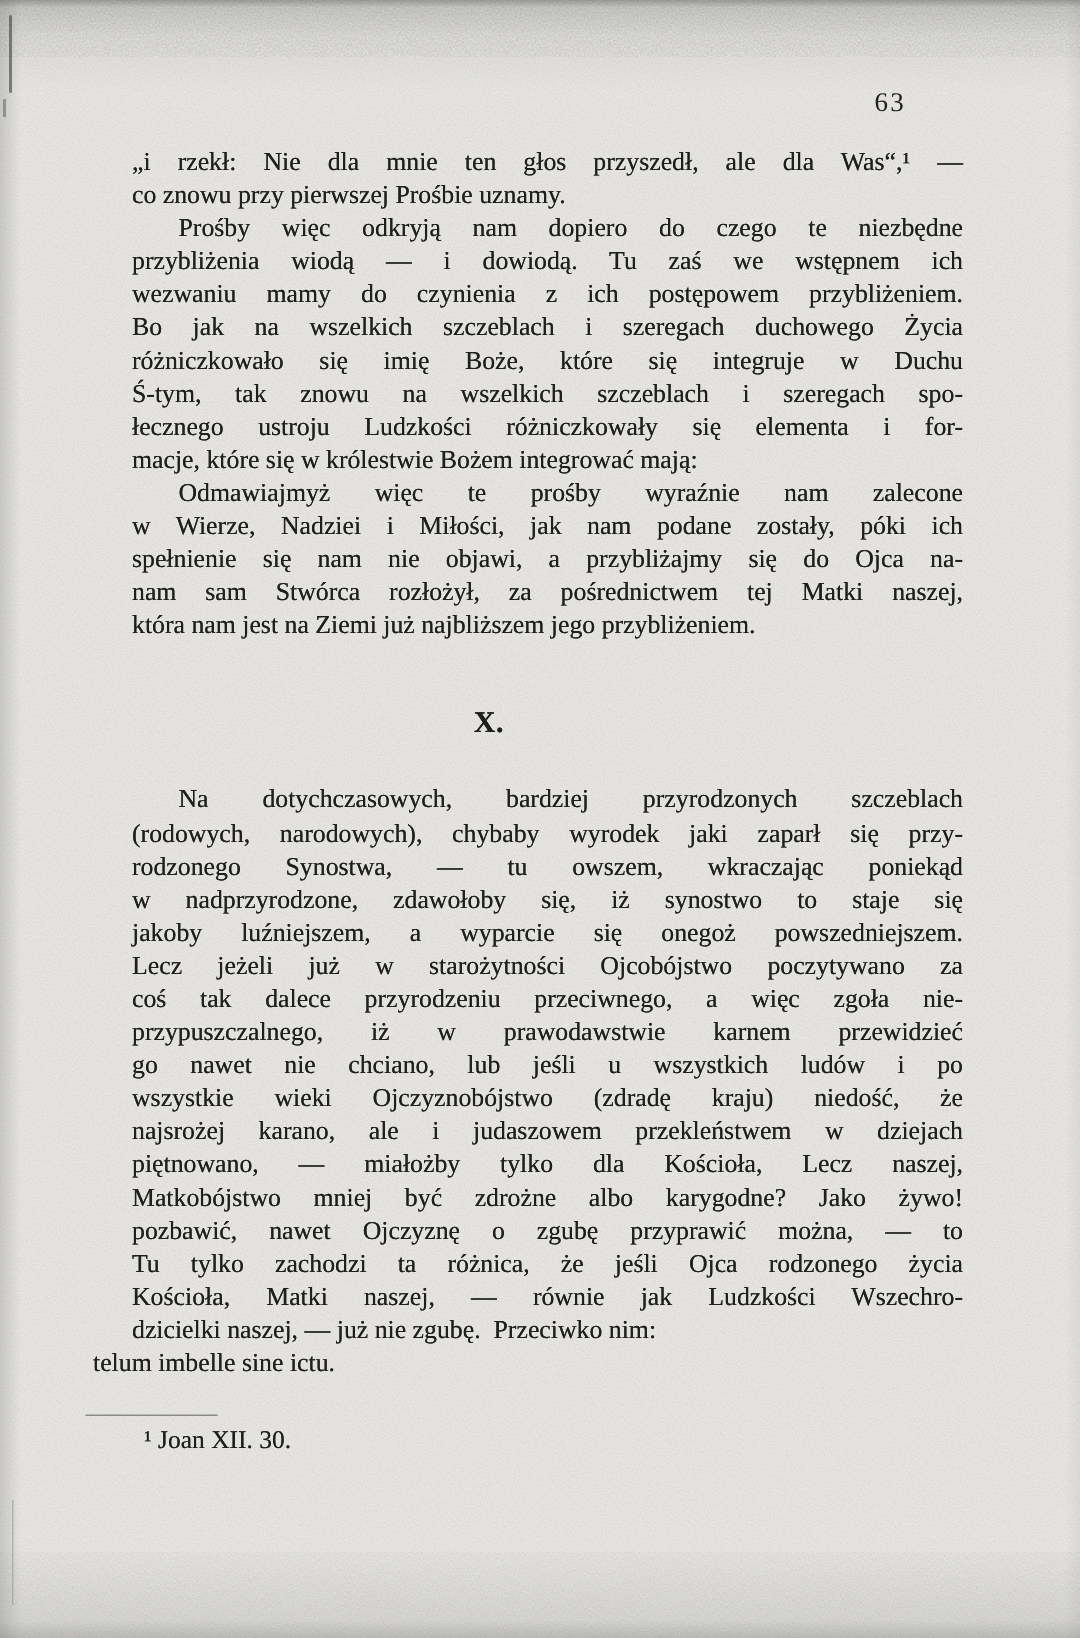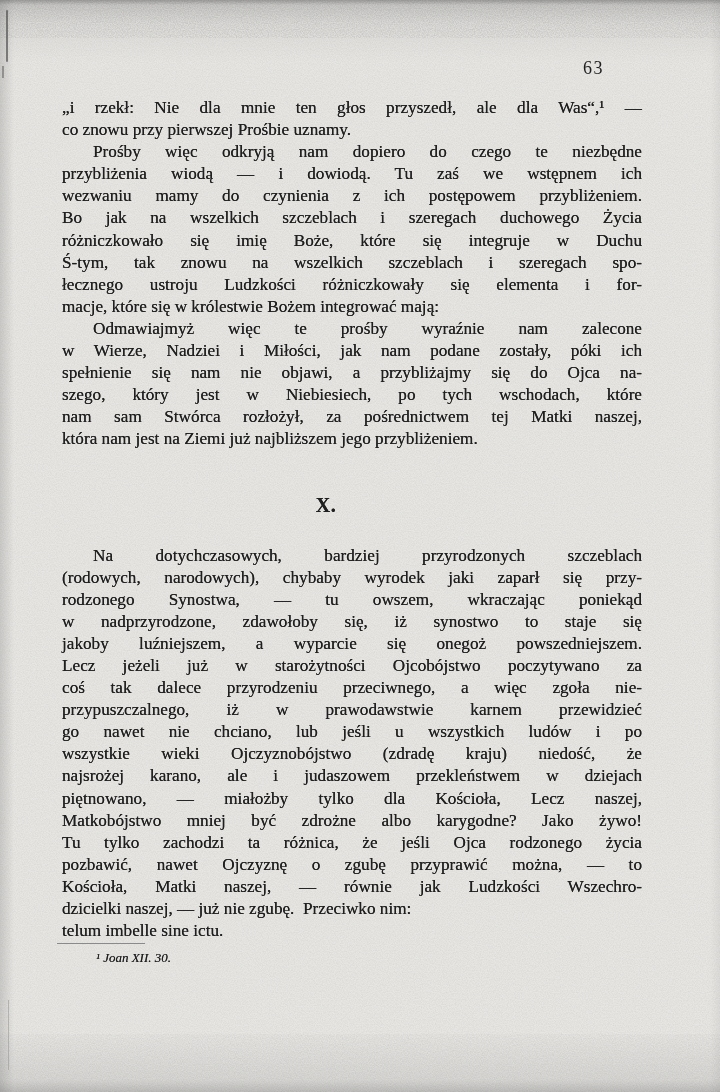--- a/index.html
+++ b/index.html
@@ -24,34 +24,34 @@
   .artifact-tick-2{position:absolute;left:2px;top:66px;width:2px;height:12px;background:#555;opacity:.5;}
   .artifact-tick-3{position:absolute;left:8px;top:1000px;width:1px;height:70px;background:#9a9a9a;opacity:.6;}
 
   .page-number{position:absolute;left:563px;top:58px;font-size:18px;letter-spacing:1.5px;margin-left:20px;}
 
   .text-block{
     position:absolute;left:62px;top:97px;width:580px;
     font-size:17.2px;line-height:22.1px;
     text-shadow:0 0 .4px rgba(25,25,25,.9);
   }
-  .line{text-align:justify;text-align-last:justify;}
+  .line{text-align:justify;text-align-last:justify;margin-left:26px;}
   .line.last{text-align-last:left;}
   .line.indent{text-indent:31px;}
 
   .section-heading{
     text-align:center;padding-right:52px;
     font-weight:bold;font-size:20px;line-height:26px;
     letter-spacing:.5px;
     margin-top:41px;margin-bottom:27px;
   }
   .latin-quote{padding-right:78px;}
 
   .footnote-rule{position:absolute;left:57px;top:943px;width:88px;height:1px;background:#8a8a8a;}
-  .footnote{position:absolute;left:96px;top:950px;font-size:13px;text-shadow:0 0 .3px rgba(25,25,25,.8);font-style:italic;}
+  .footnote{position:absolute;left:96px;top:950px;font-size:17px;text-shadow:0 0 .3px rgba(25,25,25,.8);}
 </style>
 </head>
 <body>
 
 <div class="page">
 
   <svg class="noise-svg" width="720" height="1092" xmlns="http://www.w3.org/2000/svg">
     <filter id="grain">
       <feTurbulence type="fractalNoise" baseFrequency="0.85" numOctaves="2" seed="7" stitchTiles="stitch"></feTurbulence>
       <feColorMatrix type="matrix" values="0 0 0 0 0.33  0 0 0 0 0.33  0 0 0 0 0.33  0.9 0 0 0 -0.28"></feColorMatrix>
@@ -81,43 +81,42 @@
           <div class="line">Bo jak na wszelkich szczeblach i szeregach duchowego Życia</div>
           <div class="line">różniczkowało się imię Boże, które się integruje w Duchu</div>
           <div class="line">Ś-tym, tak znowu na wszelkich szczeblach i szeregach spo-</div>
           <div class="line">łecznego ustroju Ludzkości różniczkowały się elementa i for-</div>
           <div class="line last">macje, które się w królestwie Bożem integrować mają:</div>
         </div>
         <div class="para">
           <div class="line indent">Odmawiajmyż więc te prośby wyraźnie nam zalecone</div>
           <div class="line">w Wierze, Nadziei i Miłości, jak nam podane zostały, póki ich</div>
           <div class="line">spełnienie się nam nie objawi, a przybliżajmy się do Ojca na-</div>
-          <div class="line">szego, który jest w Niebiesiech, po tych wschodach, które</div>
           <div class="line">nam sam Stwórca rozłożył, za pośrednictwem tej Matki naszej,</div>
           <div class="line last">która nam jest na Ziemi już najbliższem jego przybliżeniem.</div>
         </div>
       </div>
     <div class="section-heading">X.</div>
     <div>
         <div class="para">
           <div class="line indent">Na dotychczasowych, bardziej przyrodzonych szczeblach</div>
           <div class="line">(rodowych, narodowych), chybaby wyrodek jaki zaparł się przy-</div>
           <div class="line">rodzonego Synostwa, — tu owszem, wkraczając poniekąd</div>
           <div class="line">w nadprzyrodzone, zdawołoby się, iż synostwo to staje się</div>
           <div class="line">jakoby luźniejszem, a wyparcie się onegoż powszedniejszem.</div>
           <div class="line">Lecz jeżeli już w starożytności Ojcobójstwo poczytywano za</div>
           <div class="line">coś tak dalece przyrodzeniu przeciwnego, a więc zgoła nie-</div>
           <div class="line">przypuszczalnego, iż w prawodawstwie karnem przewidzieć</div>
           <div class="line">go nawet nie chciano, lub jeśli u wszystkich ludów i po</div>
           <div class="line">wszystkie wieki Ojczyznobójstwo (zdradę kraju) niedość, że</div>
           <div class="line">najsrożej karano, ale i judaszowem przekleństwem w dziejach</div>
           <div class="line">piętnowano, — miałożby tylko dla Kościoła, Lecz naszej,</div>
           <div class="line">Matkobójstwo mniej być zdrożne albo karygodne? Jako żywo!</div>
+          <div class="line">pozbawić, nawet Ojczyznę o zgubę przyprawić można, — to</div>
           <div class="line">Tu tylko zachodzi ta różnica, że jeśli Ojca rodzonego życia</div>
-          <div class="line">pozbawić, nawet Ojczyznę o zgubę przyprawić można, — to</div>
           <div class="line">Kościoła, Matki naszej, — równie jak Ludzkości Wszechro-</div>
           <div class="line last">dzicielki naszej, — już nie zgubę. Przeciwko nim:</div>
         </div>
       </div>
     <div class="latin-quote">telum imbelle sine ictu.</div>
   </div>
 
   <div class="footnote-rule"></div>
   <div class="footnote">¹ Joan XII. 30.</div>
 

